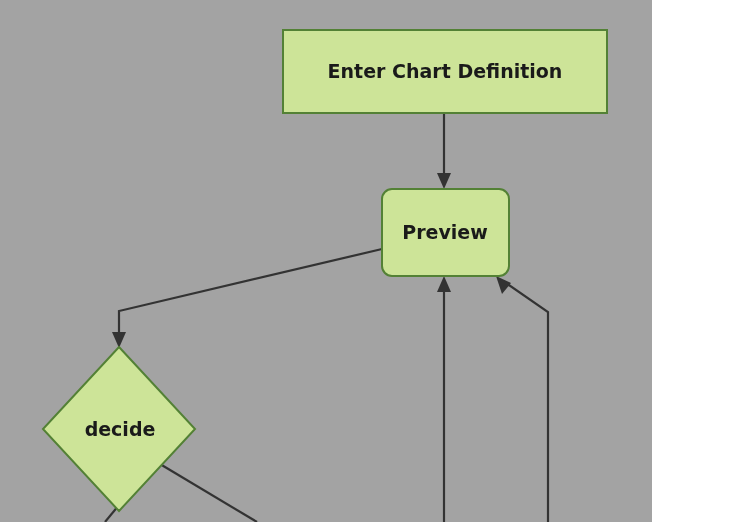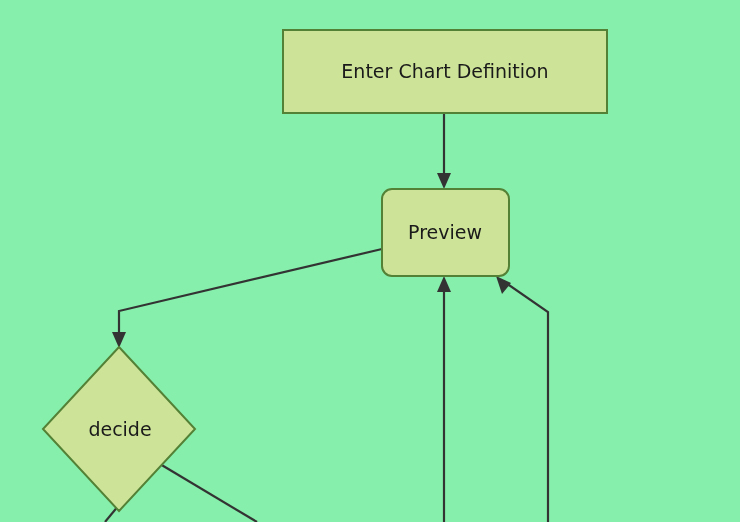--- a/index.html
+++ b/index.html
@@ -9,23 +9,24 @@
     background: #ffffff;
   }
   body {
     width: 740px;
     height: 522px;
     overflow: hidden;
     font-family: "DejaVu Sans", "Liberation Sans", sans-serif;
   }
   #diagram-root {
     position: relative;
-    width: 740px;
+    width: 652px;
     height: 522px;
-    background: #86efac;
+    background: #a3a3a3;
+    font-weight: bold;
   }
   #flow-svg {
     position: absolute;
     top: 0;
     left: 0;
     width: 740px;
     height: 522px;
     display: block;
   }
   .node-shape {

